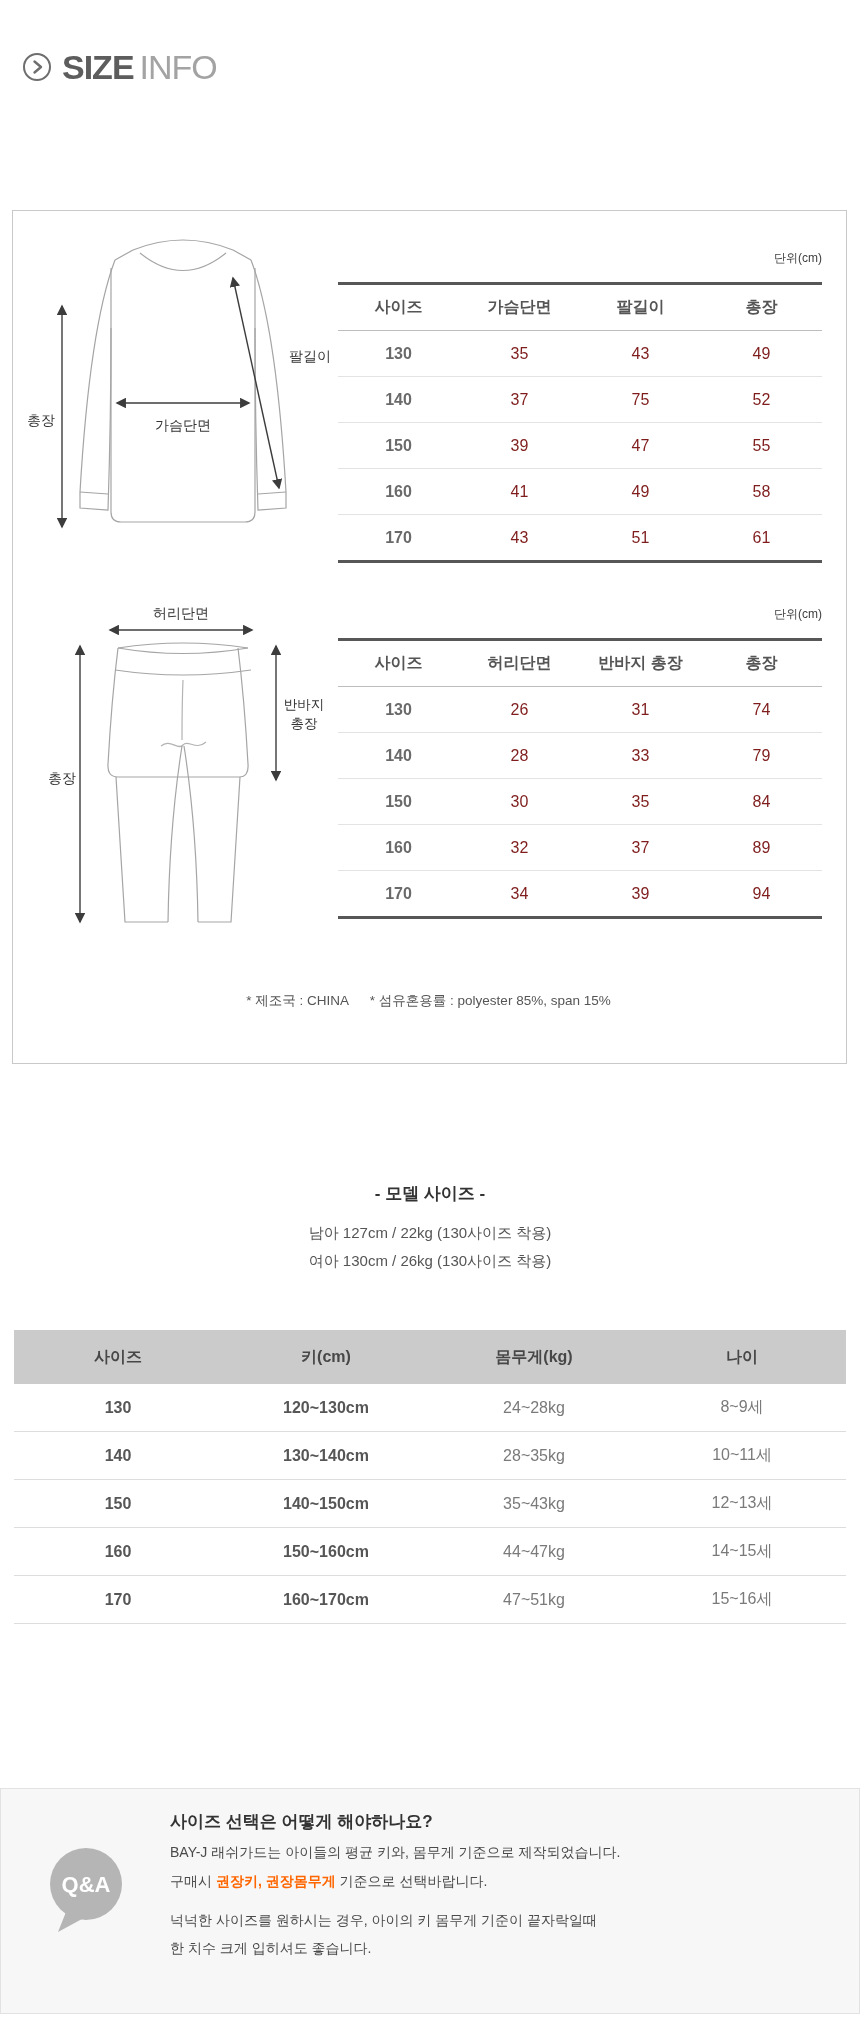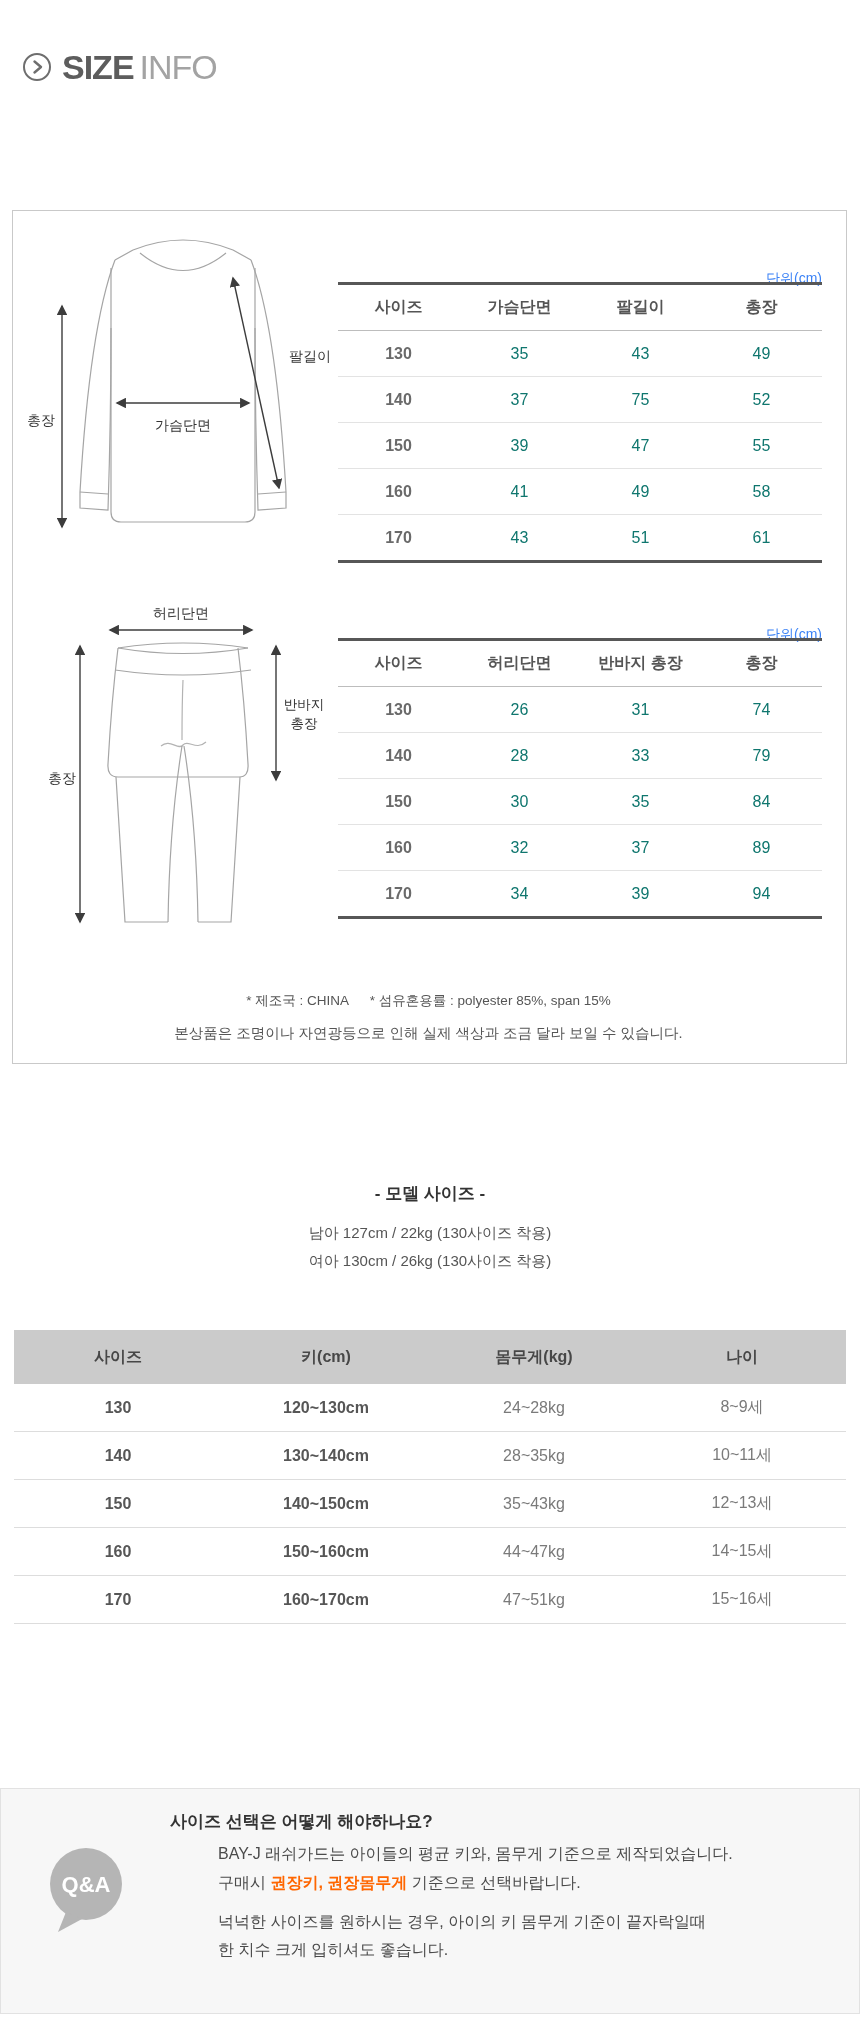--- a/index.html
+++ b/index.html
@@ -10,28 +10,28 @@
   
   .hdr{left:22px;top:50px;display:flex;align-items:center;gap:10px;}
   .hdr-title{font-size:34px;letter-spacing:-1px;line-height:1;}
   .hdr-title .b{font-weight:bold;color:#5d5d5d;}
   .hdr-title .l{font-weight:normal;color:#a3a3a3;margin-left:6px;}
 
   
   .size-box{left:12px;top:210px;width:833px;height:852px;border:1px solid #c9c9c9;}
 
   
-  .unit{width:484px;text-align:right;font-size:14px;color:#3b82f6;margin-top:20px;}
+  .unit{width:484px;text-align:right;font-size:12px;color:#404040;}
 
   
   table.spec{border-collapse:collapse;table-layout:fixed;width:484px;
              border-top:3px solid #575757;border-bottom:3px solid #575757;}
   table.spec th{height:43px;font-size:16px;font-weight:bold;color:#555;
                 border-bottom:1px solid #bdbdbd;text-align:center;}
-  table.spec td{height:43px;font-size:16px;color:#0f766e;text-align:center;
+  table.spec td{height:43px;font-size:16px;color:#7f1d1d;text-align:center;
                 border-bottom:1px solid #e3e3e3;}
   table.spec tr:last-child td{border-bottom:none;}
   table.spec td:first-child{font-weight:bold;color:#6a6a6a;}
 
   
   .note{left:13px;width:831px;text-align:center;}
   .note-sm{font-size:13.5px;color:#555;margin-top:24px;}
   .note-md{font-size:14.5px;color:#555;}
 
   
@@ -41,21 +41,21 @@
 
   
   table.age{border-collapse:collapse;table-layout:fixed;width:832px;}
   table.age th{height:52px;background:#cbcbcb;font-size:16px;font-weight:bold;color:#474747;text-align:center;}
   table.age td{height:45px;font-size:16px;text-align:center;border-bottom:1px solid #ddd;color:#7a7a7a;}
   table.age td:nth-child(1),table.age td:nth-child(2){font-weight:bold;color:#565656;}
 
   
   .qna{left:0;top:1788px;width:858px;height:224px;background:#f7f7f7;border:1px solid #e2e2e2;}
   .qna-title{left:170px;top:1810px;font-size:17px;font-weight:bold;color:#333;}
-  .qna-line{left:170px;font-size:16px;color:#4a4a4a;margin-left:48px;}
+  .qna-line{left:170px;font-size:14px;color:#4a4a4a;}
   .qna-foot{left:170px;font-size:13px;color:#5e5e5e;}
 
   svg text{font-family:"Liberation Sans","DejaVu Sans",sans-serif;}
 </style>
 </head>
 <body>
 
 <div id="page">
 
   <div class="abs hdr">
@@ -217,21 +217,20 @@
           <td>94</td>
         </tr>
       </tbody>
     </table>
 
   <div class="abs note note-sm" style="top:968px;">
     <span>* 제조국 : CHINA</span>
     <span style="display:inline-block;width:14px;"></span>
     <span>* 섬유혼용률 : polyester 85%, span 15%</span>
   </div>
-  <div class="abs note note-md" style="top:1024px;">본상품은 조명이나 자연광등으로 인해 실제 색상과 조금 달라 보일 수 있습니다.</div>
 
   <div class="abs model" style="top:1182px;">
     <div class="model-title">- 모델 사이즈 -</div>
     <div class="model-line" style="margin-top:14px;">남아 127cm / 22kg (130사이즈 착용)</div>
     <div class="model-line">여아 130cm / 26kg (130사이즈 착용)</div>
   </div>
 
   <table class="abs age" style="left:14px;top:1330px;">
       <thead>
         <tr>

